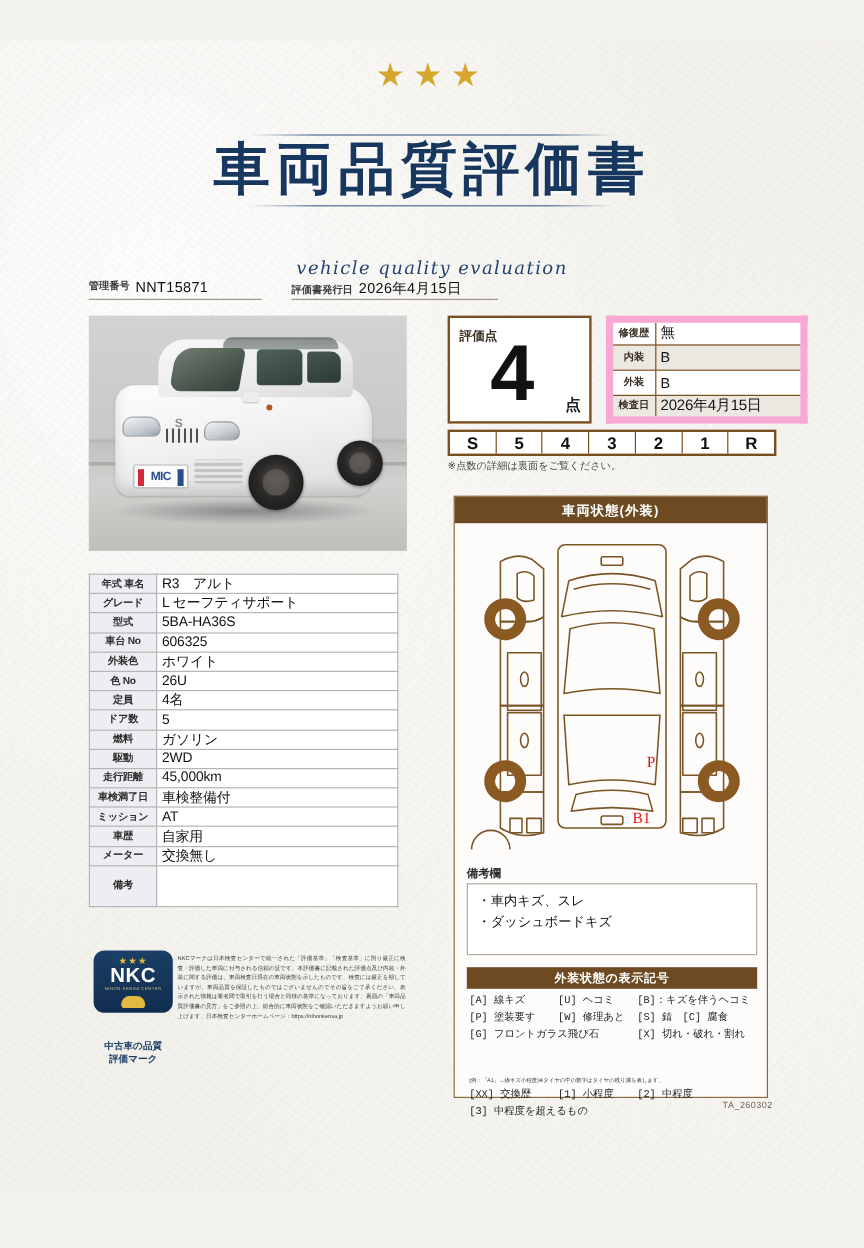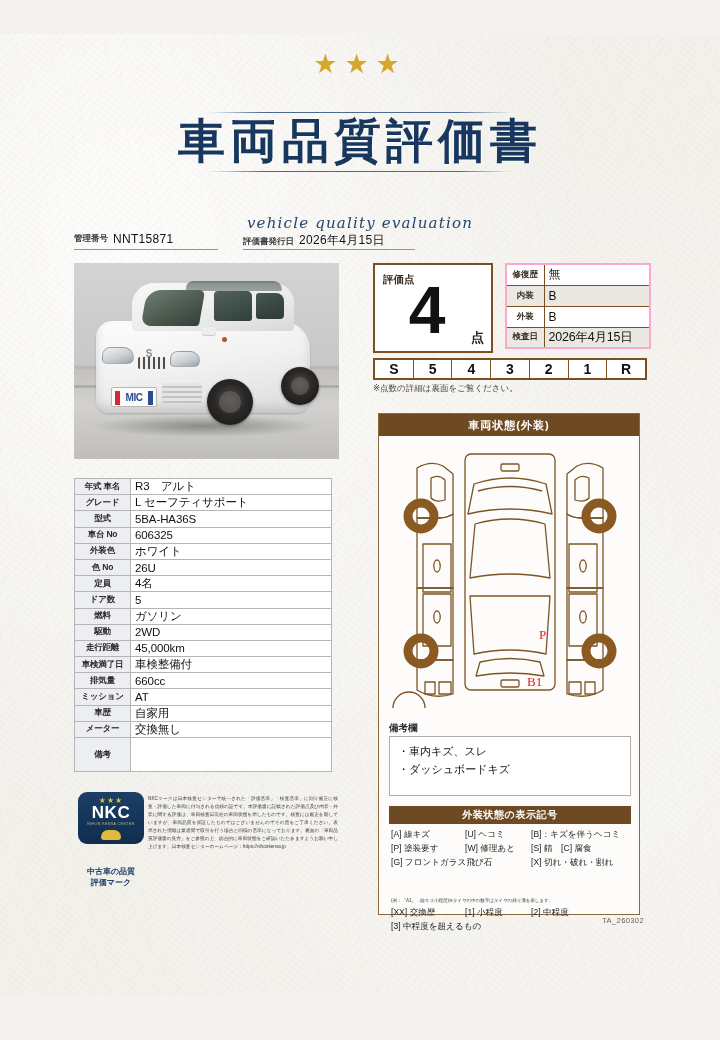--- a/index.html
+++ b/index.html
@@ -235,22 +235,22 @@
     text-align: center;
     font-family: "Liberation Sans", sans-serif;
     font-size: 66px; font-weight: 700; color: #111; line-height: 86px;
   }
   .score-unit {
     position: absolute; right: 7px; bottom: 4px;
     font-size: 13px; font-weight: 700; color: #222;
   }
 
   .grade-table {
-    position: absolute; left: 505px; top: 263px; width: 146px;
-    border: 2px solid #f9a8d4; border-collapse: collapse; background: #fff;
+    position: absolute; left: 505px; top: 263px; width: 168px;
+    border: 6px solid #f9a8d4; border-collapse: collapse; background: #fff;
   }
   .grade-table tr { height: 21px; }
   .grade-table td {
     border: 1px solid #7a4f22; font-size: 11px; padding: 0 4px; color: #111;
   }
   .grade-table td.k {
     width: 38px; font-size: 8.5px; font-weight: 700; text-align: center;
     color: #3a2f22; background: #fff;
   }
   .grade-table tr.alt td { background: #ebe7e1; }
@@ -347,21 +347,21 @@
   }
 
   .legend-head {
     position: absolute; left: 10px; top: 392px; width: 242px; height: 18px;
     background: #6e4a22; color: #fff;
     font-size: 10px; font-weight: 700; letter-spacing: .6px;
     display: flex; align-items: center; justify-content: center;
   }
   .legend-body {
     position: absolute; left: 12px; top: 414px; width: 240px;
-    font-size: 8.6px; color: #1d1d1d; line-height: 1.62;
+    font-size: 8.6px; color: #1d1d1d; line-height: 1.62; font-family: Liberation Mono, monospace;
   }
   .legend-body .row { white-space: nowrap; }
   .legend-body .row span { display: inline-block; }
   .legend-note {
     position: absolute; left: 12px; top: 484px; width: 244px;
     font-size: 4.6px; color: #3b3b3b; letter-spacing: -.1px;
   }
 
   .doc-id {
     position: absolute; right: 76px; top: 916px;
@@ -504,24 +504,20 @@
           </tr>
           <tr>
             <td class="k">走行距離</td>
             <td class="v">45,000km</td>
           </tr>
           <tr>
             <td class="k">車検満了日</td>
             <td class="v">車検整備付</td>
           </tr>
           <tr>
-            <td class="k">排気量</td>
-            <td class="v">660cc</td>
-          </tr>
-          <tr>
             <td class="k">ミッション</td>
             <td class="v">AT</td>
           </tr>
           <tr>
             <td class="k">車歴</td>
             <td class="v">自家用</td>
           </tr>
           <tr>
             <td class="k">メーター</td>
             <td class="v">交換無し</td>

